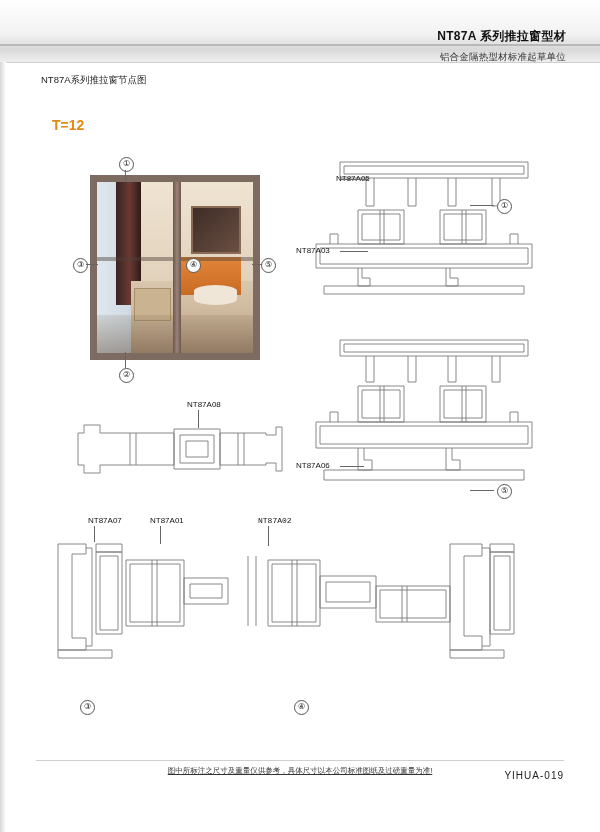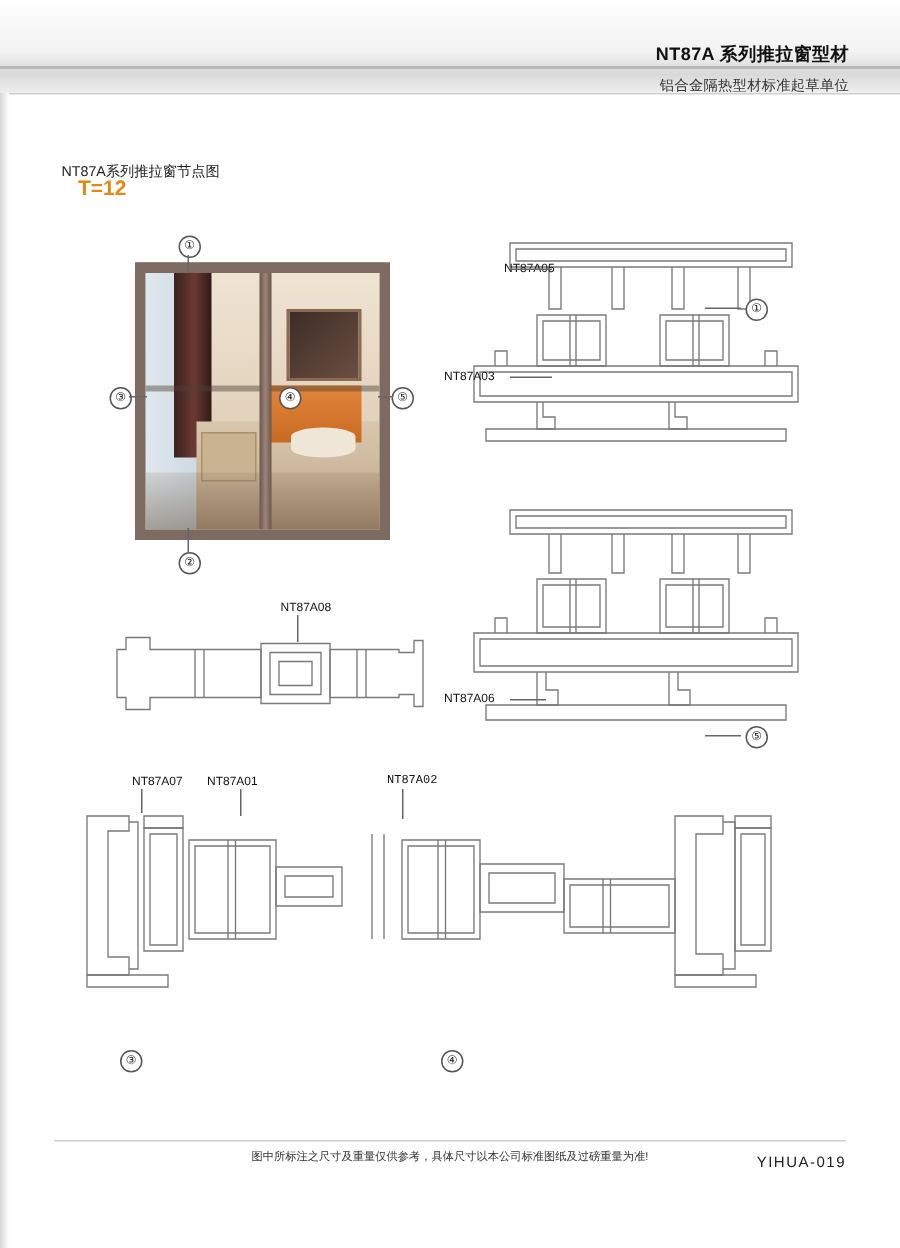--- a/index.html
+++ b/index.html
@@ -24,21 +24,21 @@
     position:absolute;top:51px;right:34px;text-align:left;
     font-size:9.5px;color:#333;letter-spacing:.2px;
   }
   .title-en{
     position:absolute;top:68px;left:40px;
     font-family:"DejaVu Sans",sans-serif;
     font-size:13.5px;font-weight:bold;font-style:italic;color:#e08a14;
     letter-spacing:.2px;
   }
   .title-cn{
-    position:absolute;top:108px;left:41px;font-size:9.5px;color:#222;
+    position:absolute;top:74px;left:41px;font-size:9.5px;color:#222;
   }
   .tlabel{
     position:absolute;top:117px;left:52px;font-size:14px;font-weight:bold;color:#e08a14;
   }
   
   .photo-wrap{
     position:absolute;left:90px;top:175px;width:170px;height:185px;
     background:#6d5a50;padding:0;box-sizing:border-box;
     border:7px solid #7d6a60;
   }
@@ -73,21 +73,21 @@
     font-size:8px;line-height:12px;text-align:center;color:#222;background:#fff;
   }
   .lead{position:absolute;background:#666;}
   
   svg{display:block;}
   .sec{position:absolute;}
   .plabel{position:absolute;font-size:8px;color:#111;}
   
   .foot-note{
     position:absolute;left:0;top:766px;width:600px;text-align:center;
-    font-size:7.5px;color:#333;
+    font-size:7.5px;color:#333;text-decoration:underline;
   }
   .foot-rule{position:absolute;left:36px;top:760px;width:528px;height:1px;background:#cfcfcf;}
   .foot-code{
     position:absolute;right:36px;top:770px;font-size:10px;color:#222;letter-spacing:1px;
   }
   .edge-left{position:absolute;left:0;top:62px;width:6px;height:770px;
     background:linear-gradient(to right,#d7d7d7,#ffffff);}
 </style>
 </head>
 <body>
@@ -256,21 +256,21 @@
         <path d="M6 120 H60 V128 H6 Z"></path>
         <path d="M398 120 H452 V128 H398 Z"></path>
 
         <path d="M44 14 H70 V22 H44 Z"></path>
         <path d="M438 14 H462 V22 H438 Z"></path>
       </g>
     </svg>
   </div>
   <div class="plabel" style="left:88px;top:516px;">NT87A07</div>
   <div class="lead" style="left:94px;top:526px;width:1px;height:16px;"></div>
-  <div class="plabel" style="left:138px;top:516px;">NT87A01</div>
+  <div class="plabel" style="left:150px;top:516px;">NT87A01</div>
   <div class="lead" style="left:160px;top:526px;width:1px;height:18px;"></div>
   <div class="plabel" style="left:258px;top:516px;font-family:Liberation Mono, monospace;">NT87A02</div>
   <div class="lead" style="left:268px;top:526px;width:1px;height:20px;"></div>
 
   <div class="cnum" style="left:80px;top:700px;">③</div>
   <div class="cnum" style="left:294px;top:700px;">④</div>
 
   <div class="foot-rule"></div>
   <div class="foot-note">图中所标注之尺寸及重量仅供参考，具体尺寸以本公司标准图纸及过磅重量为准!</div>
   <div class="foot-code">YIHUA-019</div>

